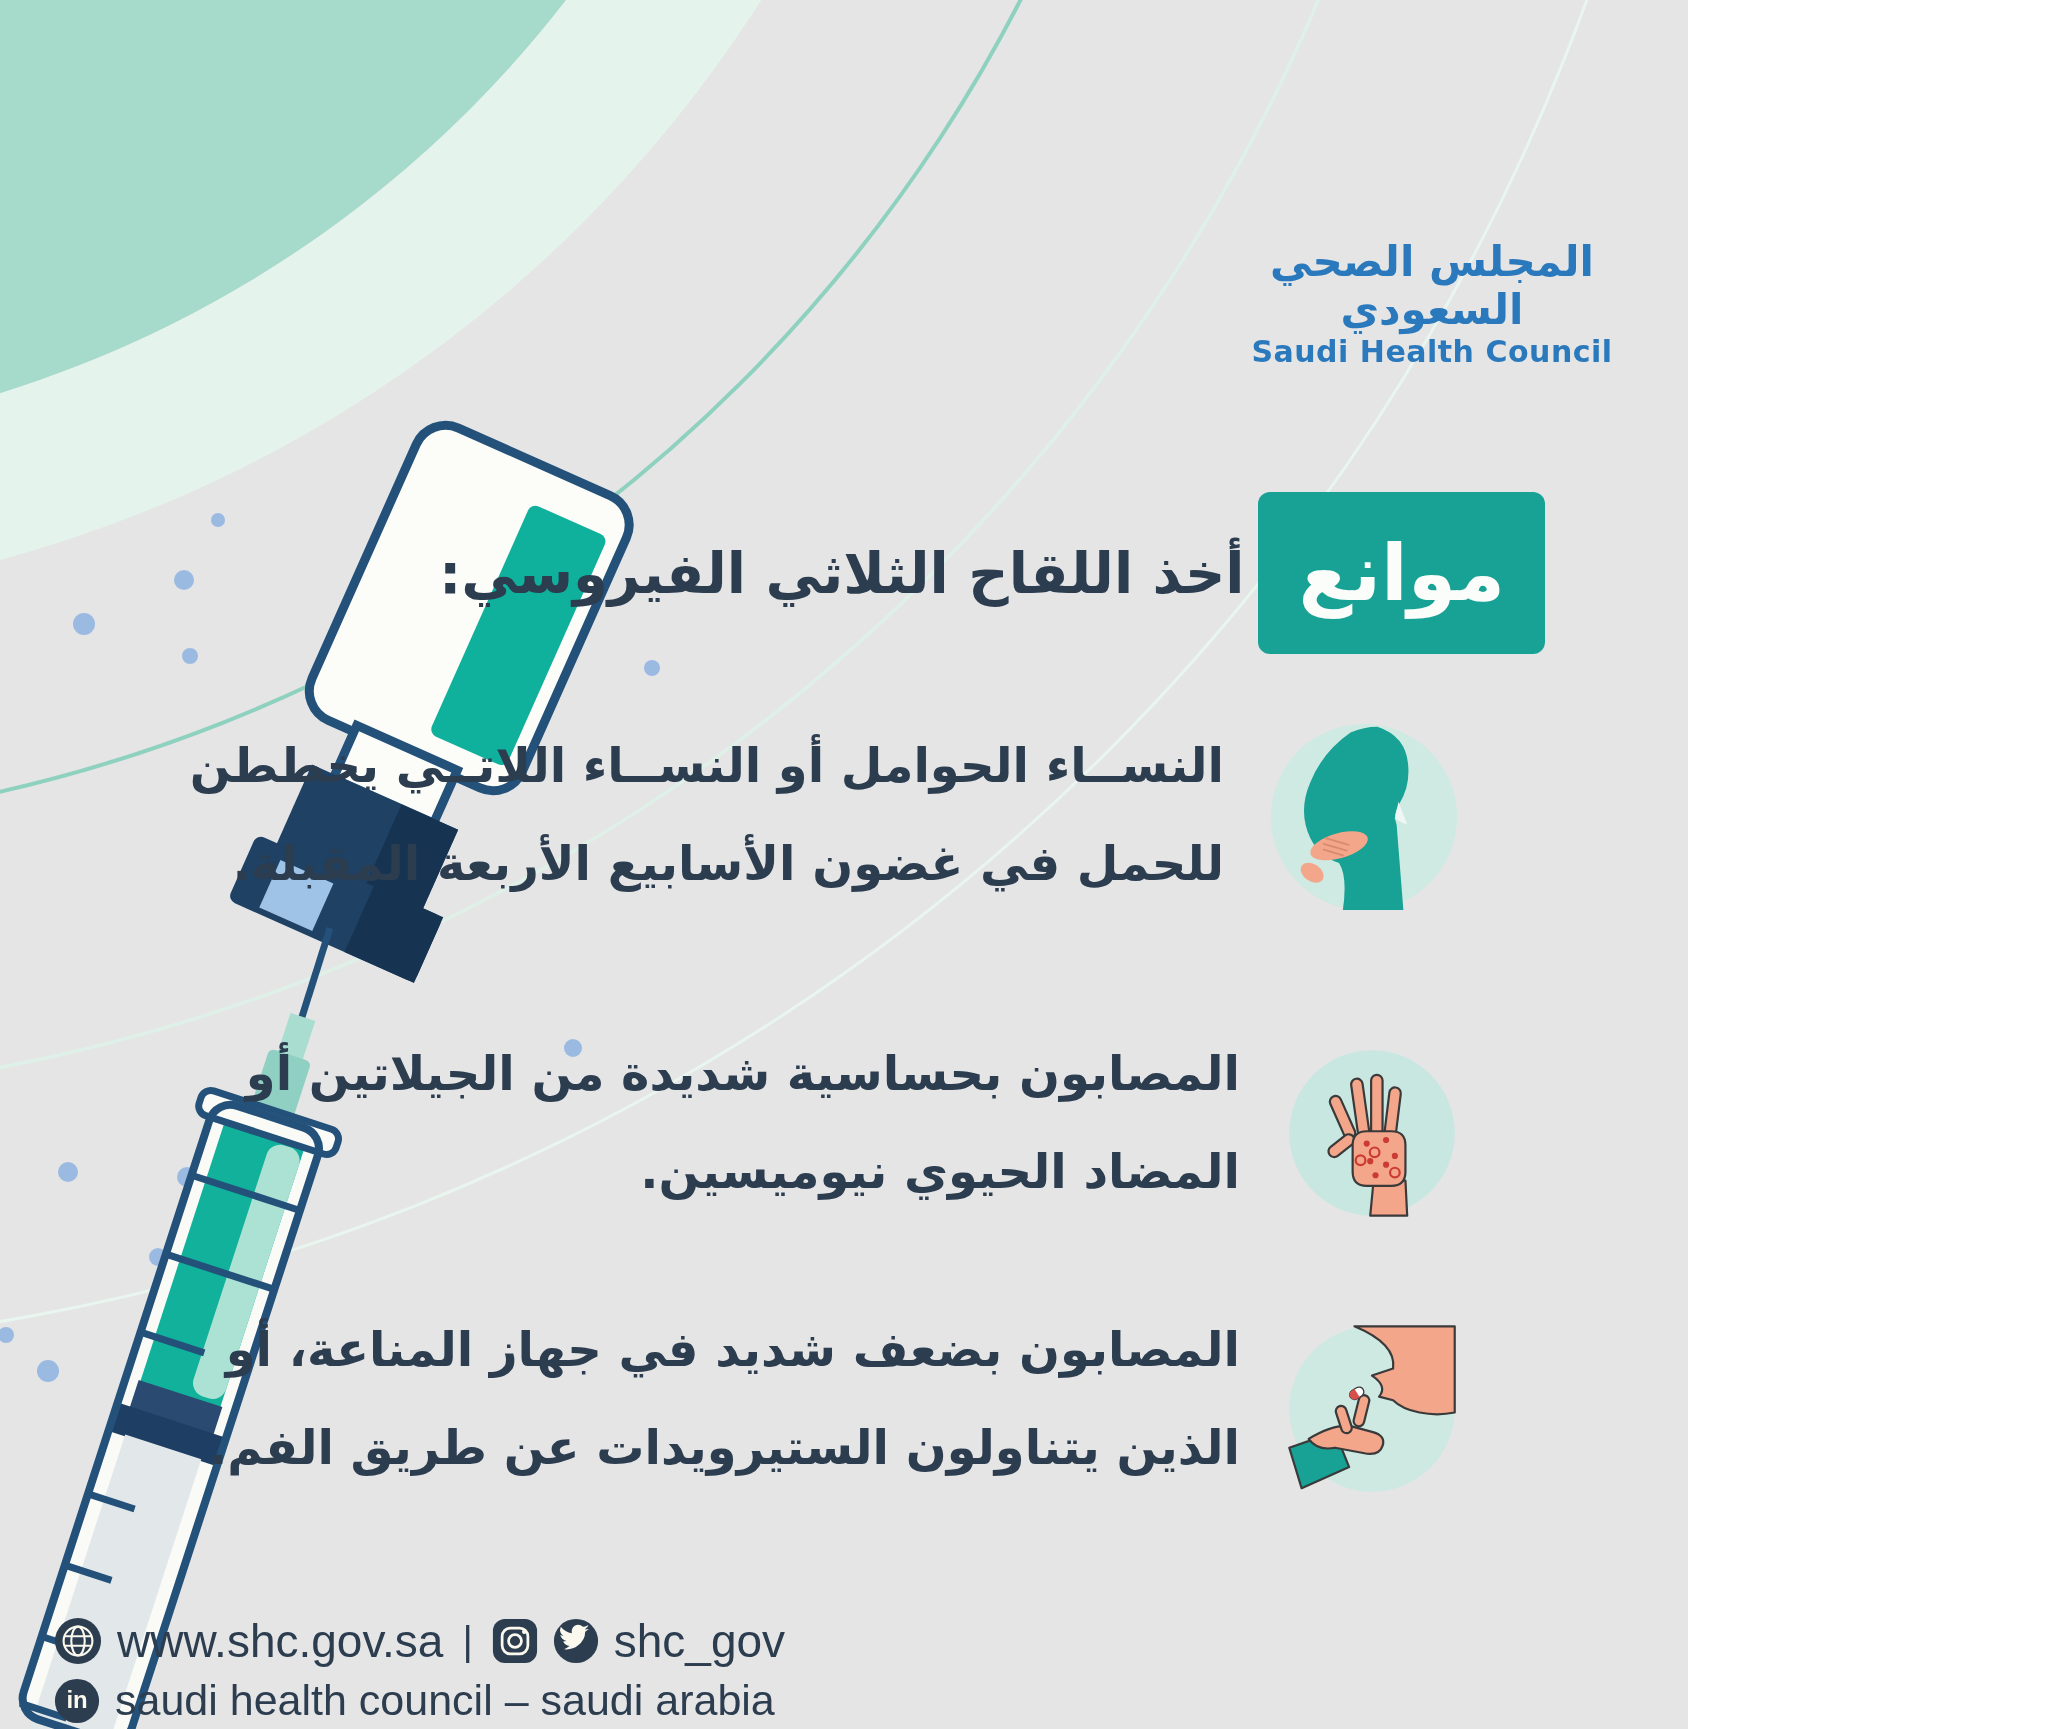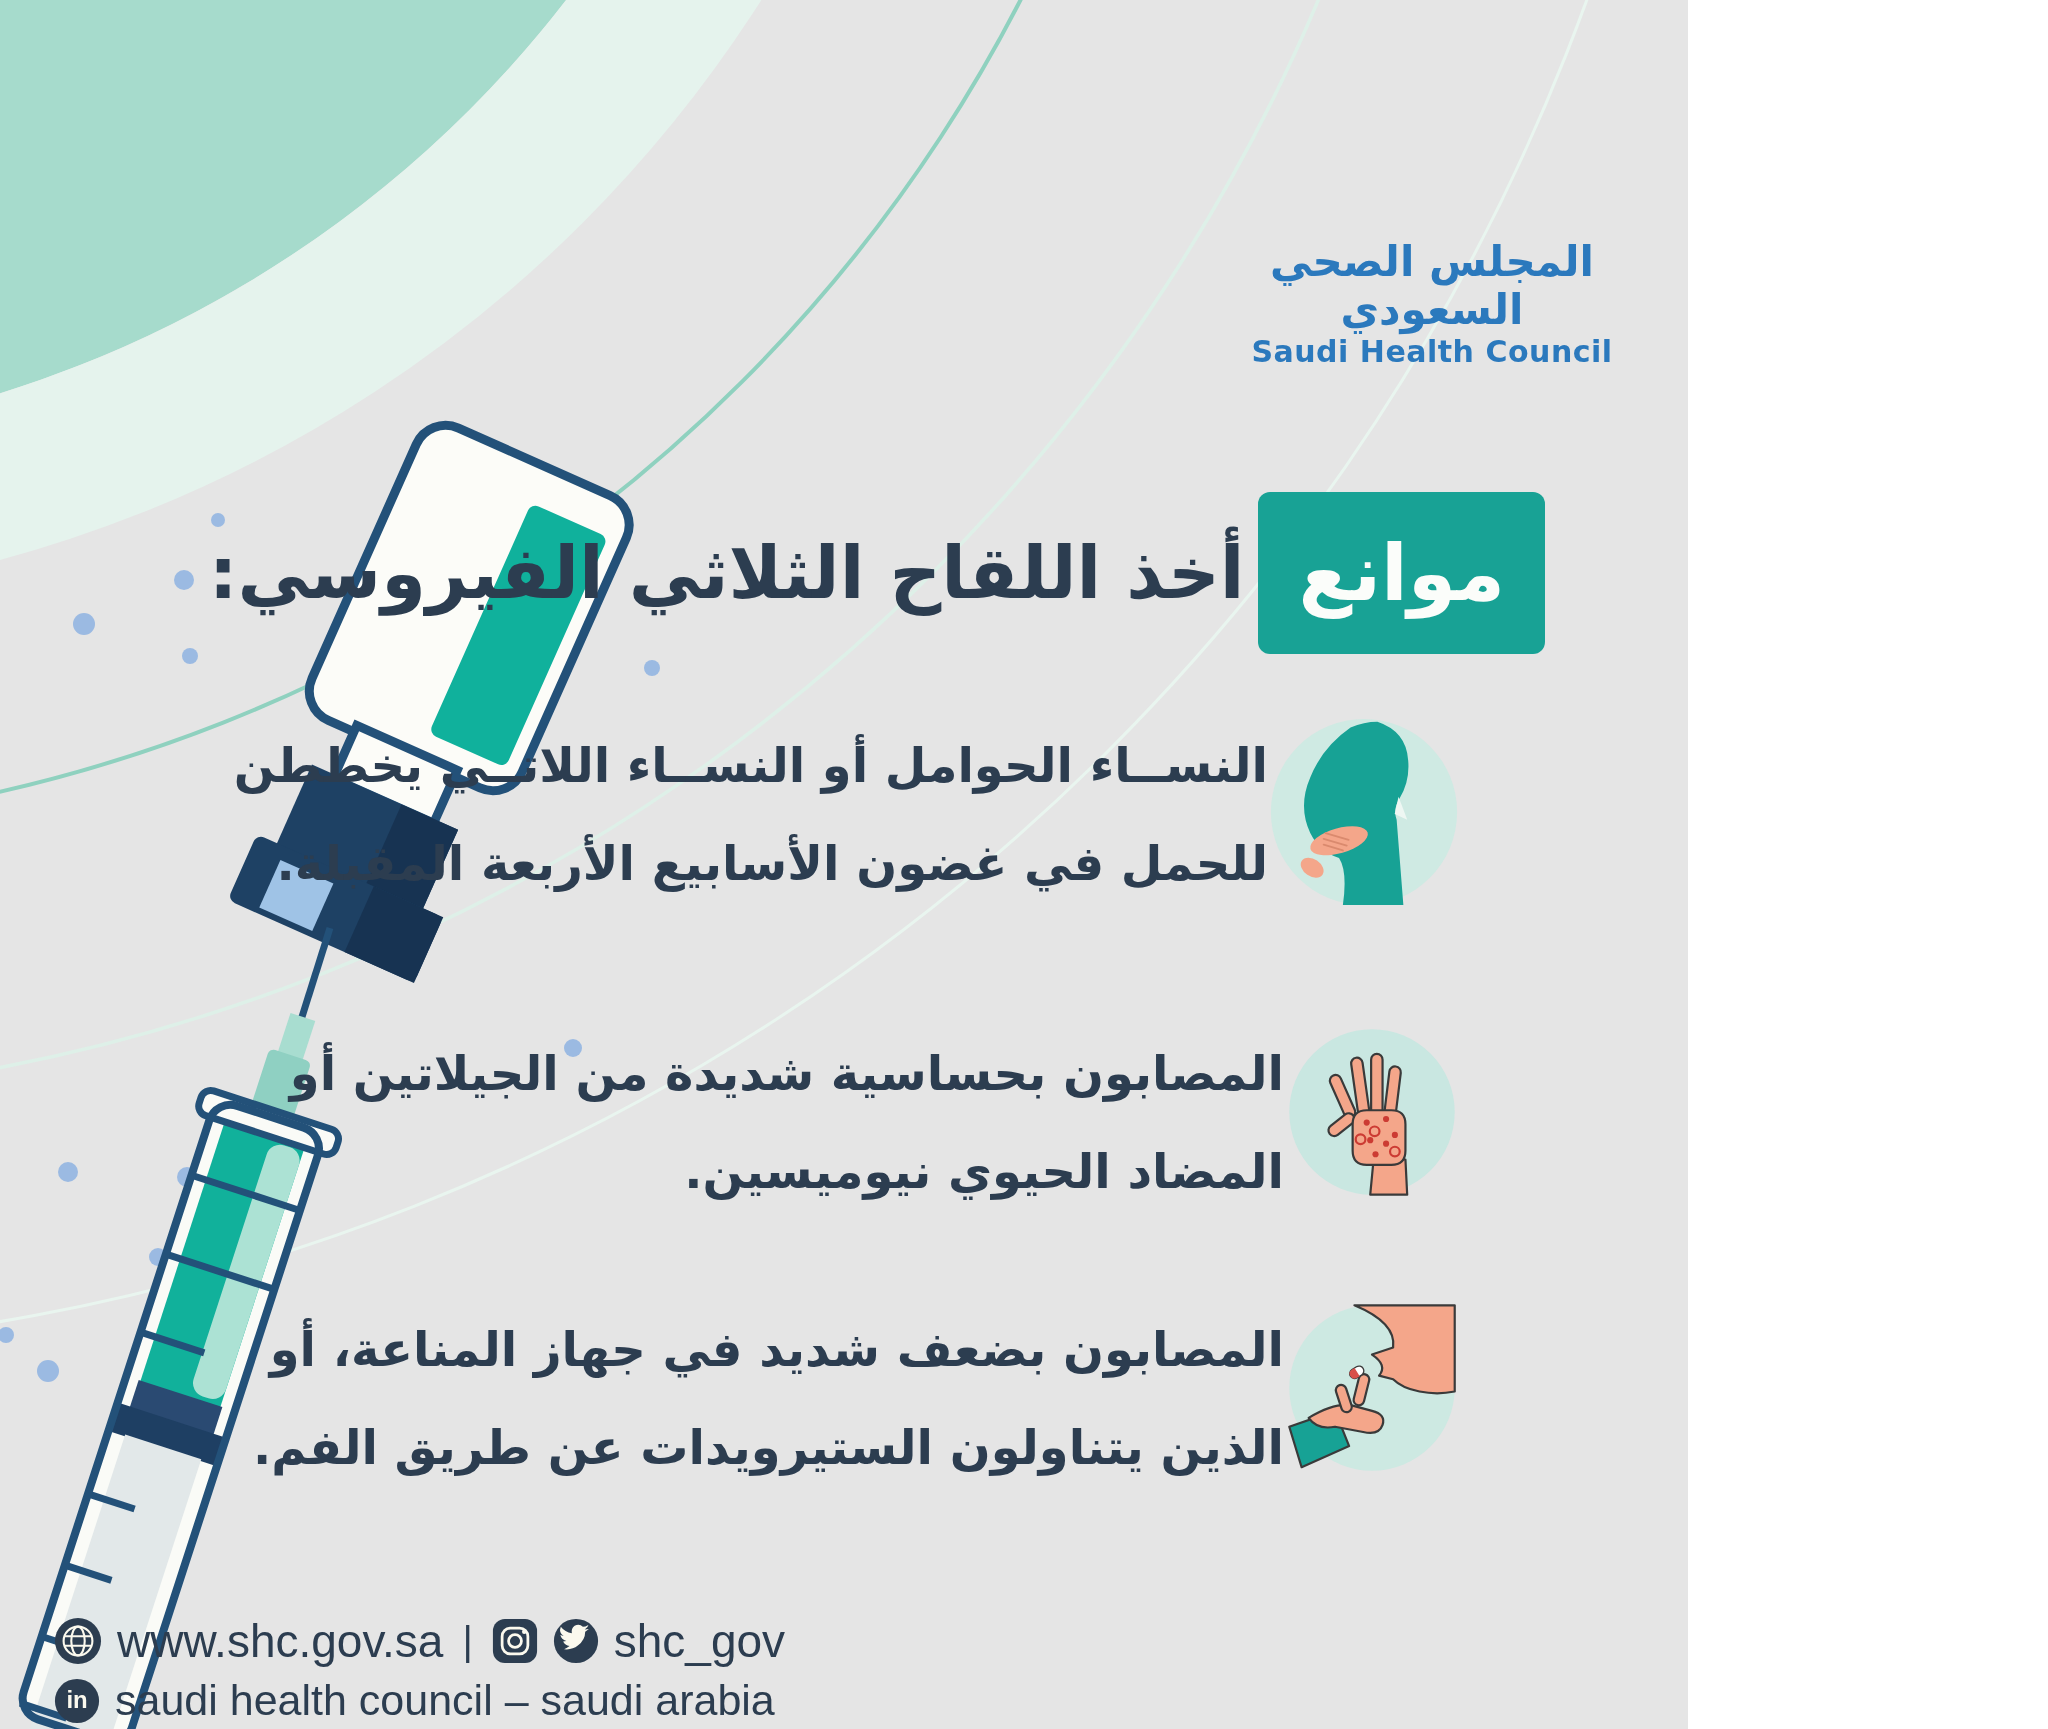--- a/index.html
+++ b/index.html
@@ -17,24 +17,24 @@
 
   
   .logo-mark{position:absolute;left:1686px;top:14px;width:206px;height:206px;z-index:3;}
   .logo-text{position:absolute;top:238px;right:16px;width:480px;text-align:center;z-index:3;color:#2b79bd;}
   .logo-ar{font-size:42px;font-weight:700;direction:rtl;line-height:1.15;}
   .logo-en{font-size:30px;font-weight:700;letter-spacing:0.5px;line-height:1.15;}
 
   
   .heading{position:absolute;top:492px;right:143px;display:flex;direction:rtl;align-items:center;gap:14px;z-index:4;}
   .badge{display:flex;align-items:center;justify-content:center;height:162px;padding:0 40px;background:#18a295;border-radius:12px;color:#fbfdfa;font-size:78px;font-weight:700;}
-  .title{font-size:72px;font-weight:700;color:#2c3d50;white-space:nowrap;}
+  .title{font-size:56px;font-weight:700;color:#2c3d50;white-space:nowrap;}
 
   
-  .row{position:absolute;right:228px;display:flex;direction:rtl;align-items:flex-start;z-index:4;}
+  .row{position:absolute;right:228px;display:flex;direction:rtl;align-items:flex-end;gap:44px;z-index:4;}
   .row1{top:716px;}
   .row2{top:1024px;}
   .row3{top:1300px;}
   .icon-circle{flex:0 0 auto;}
   .row1 .icon-circle svg{width:192px;height:192px;}
   .row2 .icon-circle svg,.row3 .icon-circle svg{width:176px;height:176px;}
   .bullet-text{font-size:48px;font-weight:700;color:#2c3d50;line-height:2.05;text-align:right;white-space:nowrap;}
 
   
   .footer{position:absolute;left:54px;top:1578px;display:flex;flex-direction:column;gap:8px;z-index:6;font-family:"Liberation Sans", sans-serif;color:#2c3d50;}

